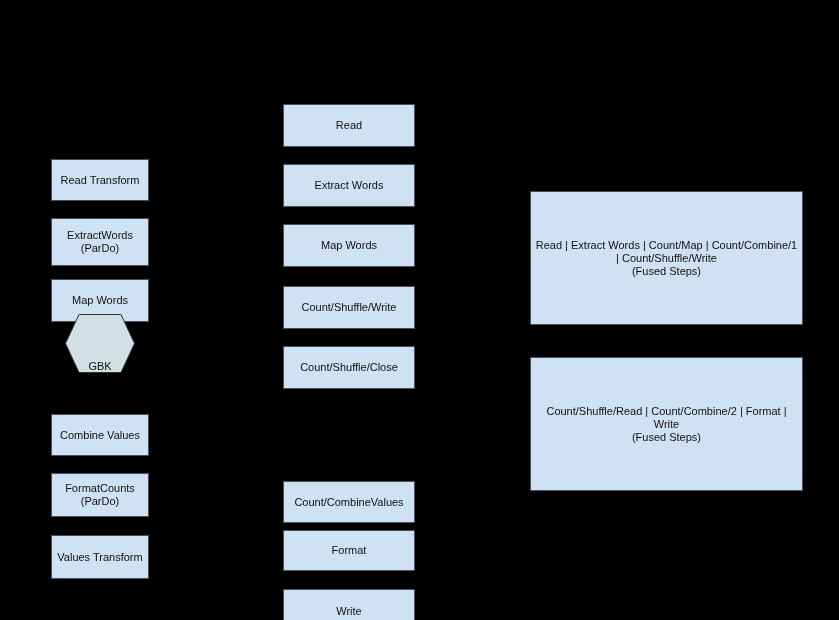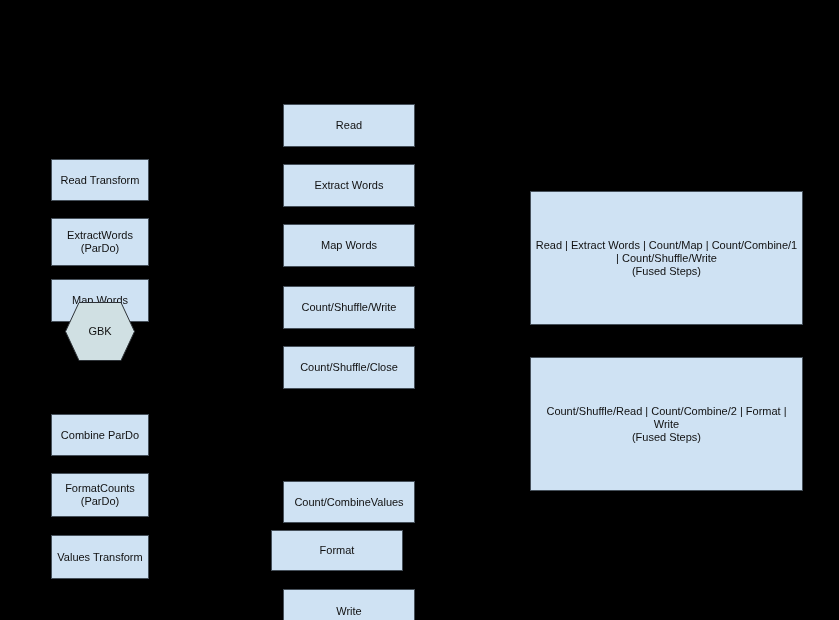--- a/index.html
+++ b/index.html
@@ -29,23 +29,24 @@
   .node-label {
     font-size: 11px;
     line-height: 13px;
     color: #101010;
     white-space: pre-line;
     padding: 0 4px;
   }
   .hex {
     position: absolute;
     display: flex;
-    align-items: center;
+    align-items: flex-end;
     justify-content: center;
     text-align: center;
+    margin-top: 12px;
   }
   .hex svg {
     position: absolute;
     left: 0;
     top: 0;
     width: 100%;
     height: 100%;
   }
   .hex .node-label {
     position: relative;
@@ -74,21 +75,21 @@
   </div>
 
   <div class="hex" style="left:65px;top:302px;width:70px;height:59px">
     <svg viewBox="0 0 70 59" aria-hidden="true">
       <polygon points="14,0.5 56,0.5 69.5,29.5 56,58.5 14,58.5 0.5,29.5" fill="#d0e0e3" stroke="#2e3338" stroke-width="1"></polygon>
     </svg>
     <span class="node-label">GBK</span>
   </div>
 
   <div class="node" style="left:51px;top:378px;width:98px;height:42px">
-    <span class="node-label">Combine ParDo</span>
+    <span class="node-label">Combine Values</span>
   </div>
 
   <div class="node" style="left:51px;top:437px;width:98px;height:44px">
     <span class="node-label">FormatCounts
 (ParDo)</span>
   </div>
 
   <div class="node" style="left:51px;top:499px;width:98px;height:44px">
     <span class="node-label">Values Transform</span>
   </div>
@@ -111,21 +112,21 @@
 
   <div class="node" style="left:283px;top:310px;width:132px;height:43px">
     <span class="node-label">Count/Shuffle/Close</span>
   </div>
 
 
   <div class="node" style="left:283px;top:445px;width:132px;height:42px">
     <span class="node-label">Count/CombineValues</span>
   </div>
 
-  <div class="node" style="left:271px;top:494px;width:132px;height:41px">
+  <div class="node" style="left:283px;top:494px;width:132px;height:41px">
     <span class="node-label">Format</span>
   </div>
 
   <div class="node" style="left:283px;top:553px;width:132px;height:44px">
     <span class="node-label">Write</span>
   </div>
 
   <div class="node fused" style="left:530px;top:155px;width:273px;height:134px">
     <span class="node-label">Read | Extract Words | Count/Map | Count/Combine/1
 | Count/Shuffle/Write

